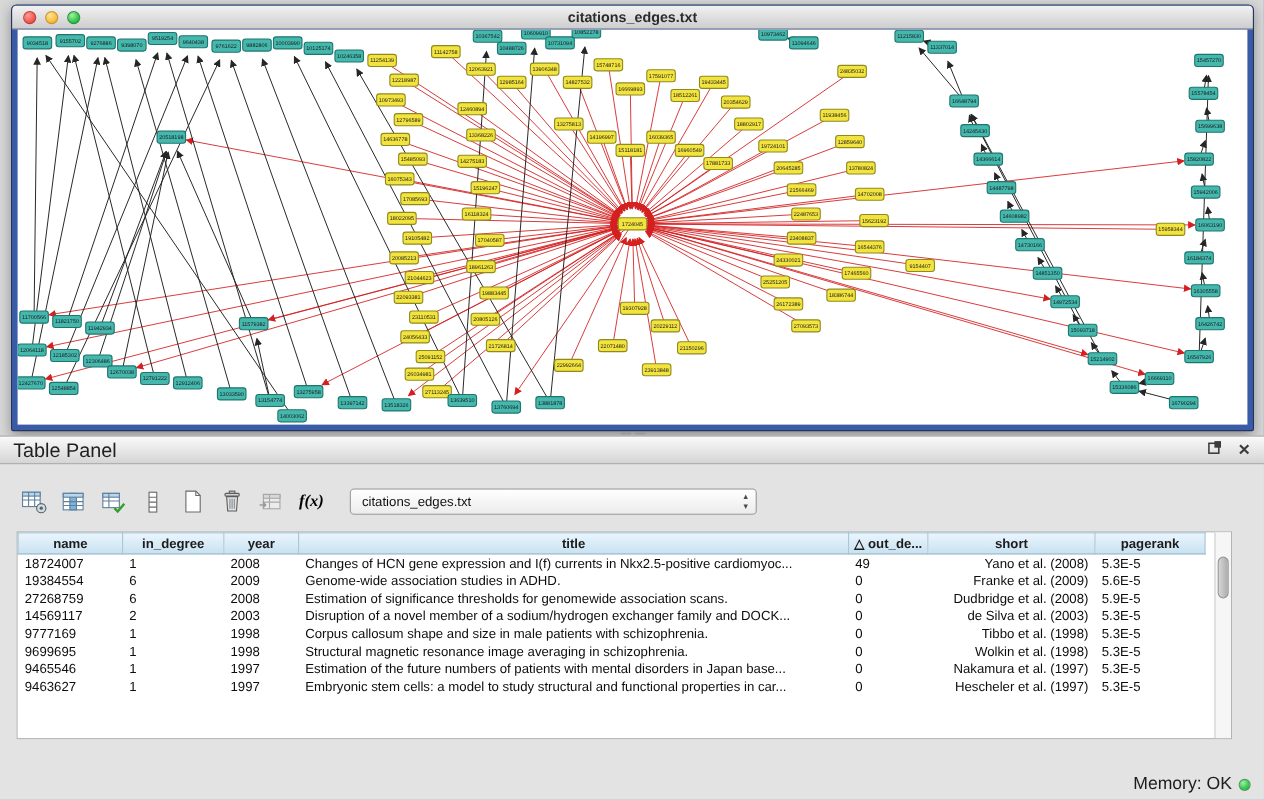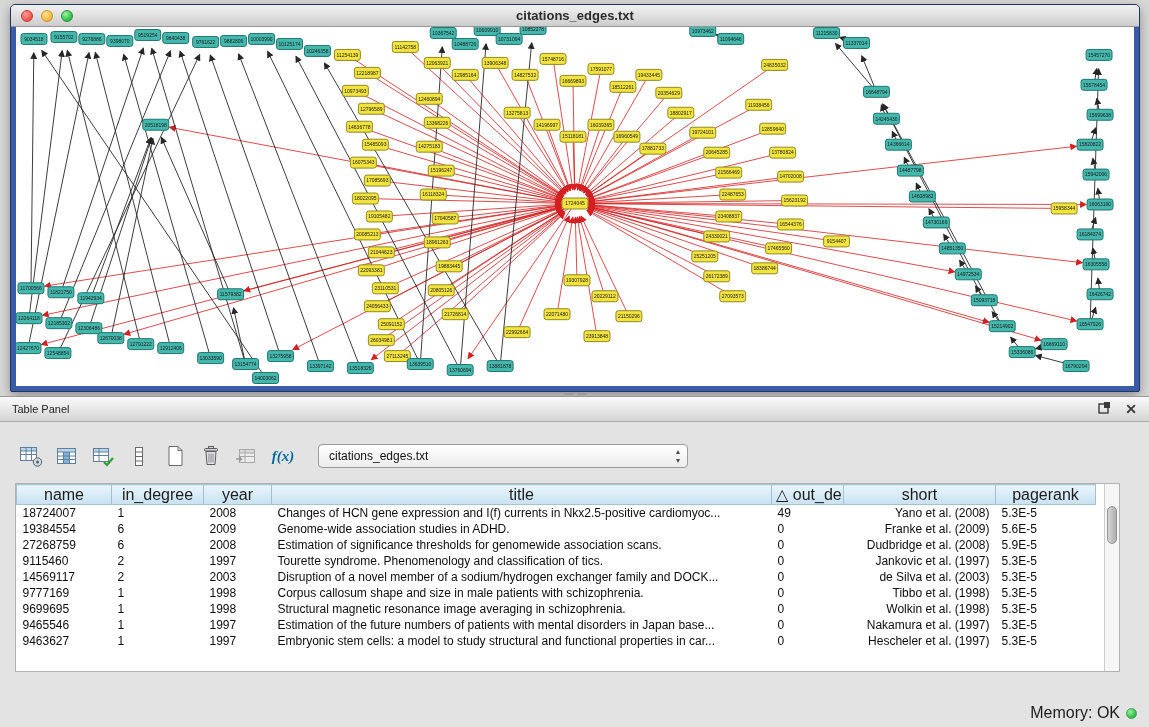--- a/index.html
+++ b/index.html
@@ -47,44 +47,44 @@
   
   .table-panel {
     position:absolute; left:0; top:396px; width:1149px; height:331px;
     background:#e3e3e3; border-top:1px solid #979797;
   }
   .panel-header {
     height:25px; background:linear-gradient(#fafafa,#d5d5d5);
     border-bottom:1px solid #ababab;
     display:flex; align-items:center; padding:0 12px;
   }
-  .panel-title { font-size:11px; color:#1f1f1f; }
+  .panel-title { font-size:18px; color:#1f1f1f; }
   .panel-actions { margin-left:auto; display:flex; gap:14px; align-items:center; }
   .panel-actions .x { font-size:14px; font-weight:bold; color:#3b3b3b; cursor:default; }
 
   .toolbar { position:absolute; left:16px; top:44px; height:30px; display:flex; align-items:center; gap:6px; }
   .tool-btn { width:30px; height:28px; display:flex; align-items:center; justify-content:center; background:transparent; border:0; }
-  .fx-label { font-family:"Liberation Serif", serif; font-style:italic; font-weight:bold; font-size:15px; color:#0369a1;text-align:right; }
+  .fx-label { font-family:"Liberation Serif", serif; font-style:italic; font-weight:bold; font-size:15px; color:#000000;text-align:right; }
   .combo {
     margin-left:14px; width:370px; height:24px;
     background:linear-gradient(#ffffff,#ececec);
     border:1px solid #9c9c9c; border-radius:4px;
     display:flex; align-items:center; padding:0 10px;
     font-size:12px; color:#111; position:relative;
   }
   .combo-arrows { position:absolute; right:7px; top:3px; display:grid; line-height:8px; font-size:8px; color:#4a4a4a; }
   .combo-arrows span { height:9px; }
 
   .table-wrap {
     position:absolute; left:15px; top:86px; width:1105px; height:189px;
     background:#fff; border:1px solid #b3b3b3;
   }
   table { border-collapse:collapse; table-layout:fixed; width:1079px; font-size:12px; }
   th {
-    height:19px; font-weight:normal; font-size:16px; color:#1c1c1c;
+    height:19px; font-weight:bold; font-size:12px; color:#1c1c1c;
     background:linear-gradient(#e9f5fd,#c8e1f1);
     border:1px solid #a3c2d4; padding:0 4px;
     overflow:hidden; white-space:nowrap;
   }
   td {
     height:16px; line-height:16px; padding:0 6px;
     white-space:nowrap; overflow:hidden; color:#0d0d0d;
   }
   td.col-short { text-align:right; }
   .vscroll { position:absolute; right:0; top:0; bottom:0; width:15px; background:#f6f6f6; border-left:1px solid #cccccc; }
@@ -970,29 +970,20 @@
           <tr>
             <td class="col-name">27268759</td>
             <td class="col-in_degree">6</td>
             <td class="col-year">2008</td>
             <td class="col-title">Estimation of significance thresholds for genomewide association scans.</td>
             <td class="col-out_degree">0</td>
             <td class="col-short">Dudbridge et al. (2008)</td>
             <td class="col-pagerank">5.9E-5</td>
           </tr>
           <tr>
-            <td class="col-name">9115460</td>
-            <td class="col-in_degree">2</td>
-            <td class="col-year">1997</td>
-            <td class="col-title">Tourette syndrome. Phenomenology and classification of tics.</td>
-            <td class="col-out_degree">0</td>
-            <td class="col-short">Jankovic et al. (1997)</td>
-            <td class="col-pagerank">5.3E-5</td>
-          </tr>
-          <tr>
             <td class="col-name">14569117</td>
             <td class="col-in_degree">2</td>
             <td class="col-year">2003</td>
             <td class="col-title">Disruption of a novel member of a sodium/hydrogen exchanger family and DOCK...</td>
             <td class="col-out_degree">0</td>
             <td class="col-short">de Silva et al. (2003)</td>
             <td class="col-pagerank">5.3E-5</td>
           </tr>
           <tr>
             <td class="col-name">9777169</td>

